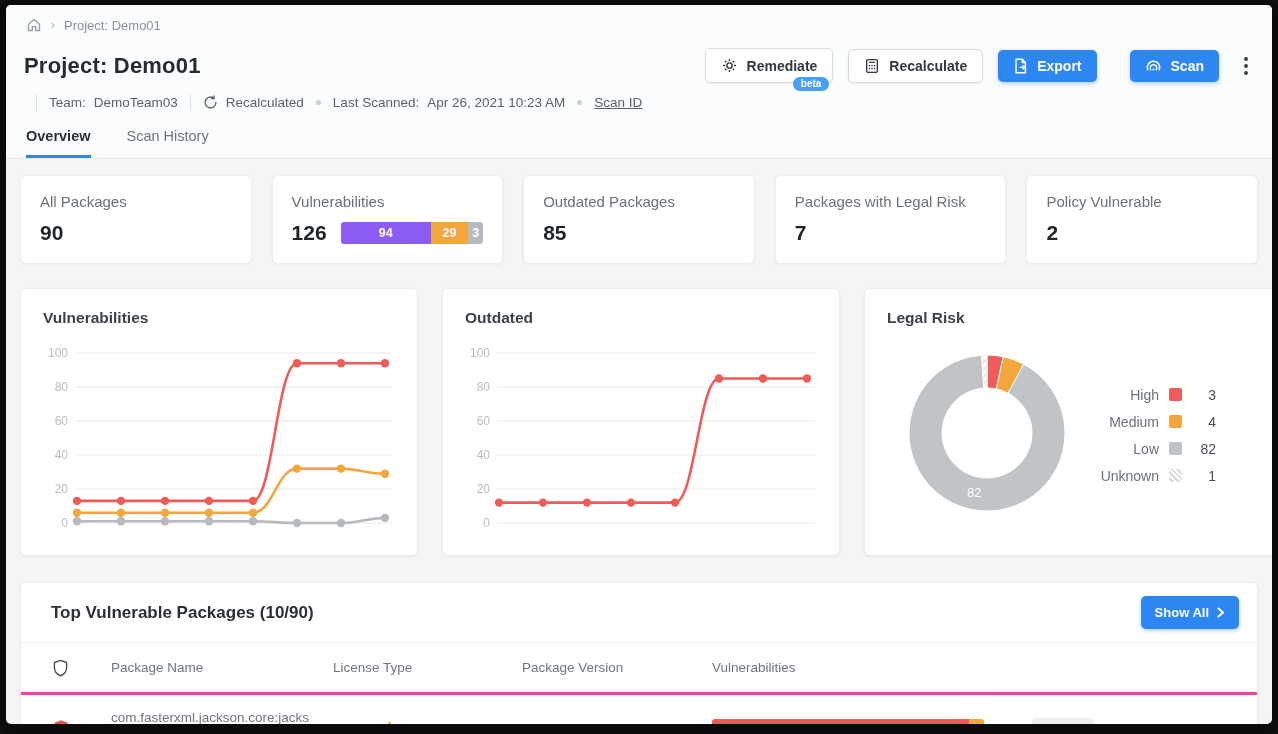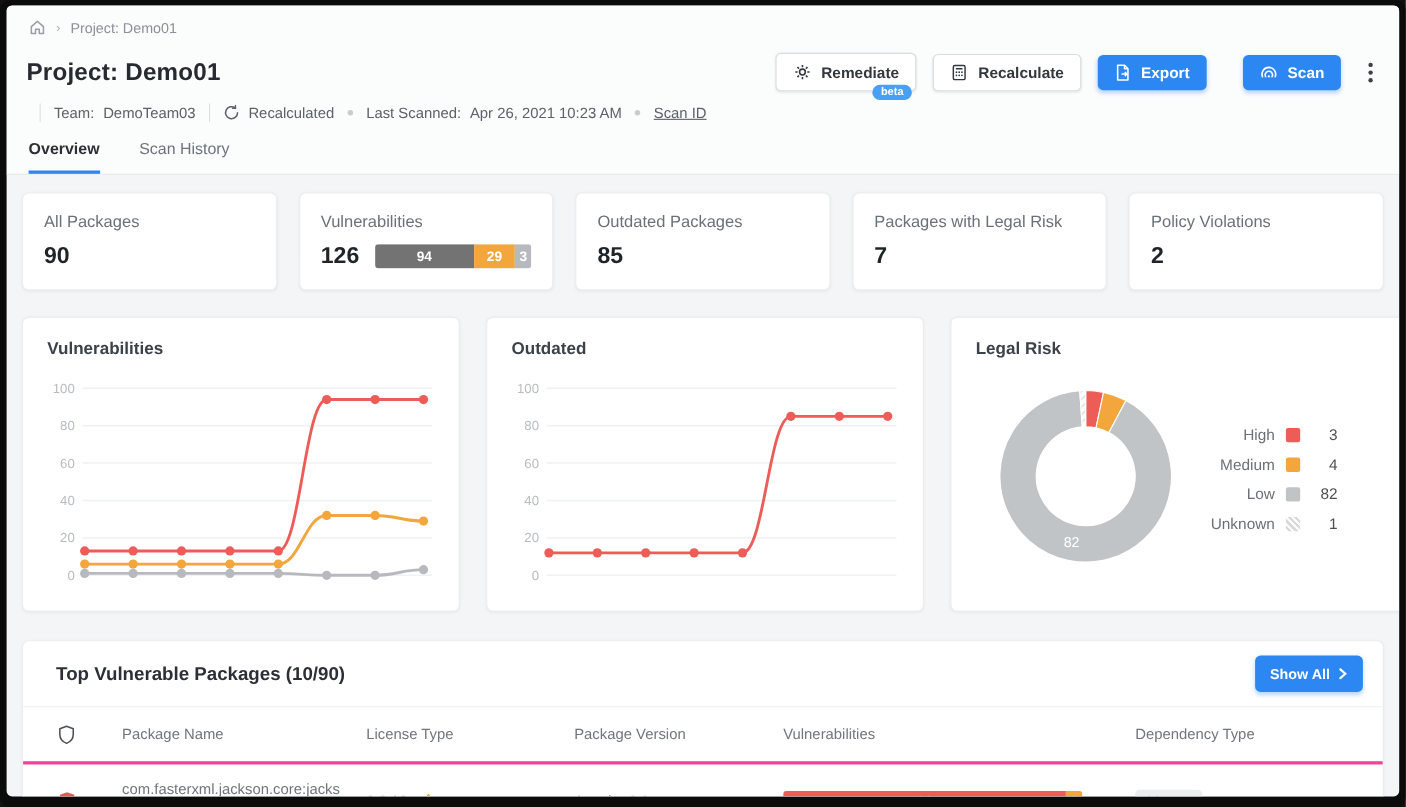--- a/index.html
+++ b/index.html
@@ -198,40 +198,40 @@
         <div class="stat-label">All Packages</div>
         <div class="stat-value-row">
               <div class="stat-value">90</div>
             </div>
       </div>
       <div class="card stat-card">
         <div class="stat-label">Vulnerabilities</div>
         <div class="stat-value-row">
           <div class="stat-value">126</div>
           <div class="segbar stat-bar">
-                <div class="seg" style="background:#737373;flex:94 0 auto;min-width:15px;">94</div>
+                <div class="seg" style="background:#8b5cf6;flex:94 0 auto;min-width:15px;">94</div>
                 <div class="seg" style="background:#f2a63c;flex:29 0 auto;min-width:15px;">29</div>
                 <div class="seg" style="background:#b6babe;flex:3 0 auto;min-width:15px;">3</div>
               </div>
         </div>
       </div>
       <div class="card stat-card">
         <div class="stat-label">Outdated Packages</div>
         <div class="stat-value-row">
               <div class="stat-value">85</div>
             </div>
       </div>
       <div class="card stat-card">
         <div class="stat-label">Packages with Legal Risk</div>
         <div class="stat-value-row">
               <div class="stat-value">7</div>
             </div>
       </div>
       <div class="card stat-card">
-        <div class="stat-label">Policy Violations</div>
+        <div class="stat-label">Policy Vulnerable</div>
         <div class="stat-value-row">
               <div class="stat-value">2</div>
             </div>
       </div>
     </div>
 
     <div class="charts-row">
       <div class="card chart-card">
         <div class="chart-title">Vulnerabilities</div>
         <div class="chart-body" id="vuln-chart"><svg width="352" height="196" viewBox="0 0 352 196">
@@ -360,21 +360,20 @@
       <div class="tgrid thead">
         <div class="shield-cell">
           <svg width="15" height="18" viewBox="0 0 16 19" fill="none" stroke="#4a5056" stroke-width="1.5" stroke-linejoin="round">
             <path d="M8 1.3 L14.5 3.6 V9 C14.5 13.6 11.8 16.4 8 17.8 C4.2 16.4 1.5 13.6 1.5 9 V3.6 Z"></path>
           </svg>
         </div>
         <div class="th">Package Name</div>
         <div class="th">License Type</div>
         <div class="th">Package Version</div>
         <div class="th">Vulnerabilities</div>
-        <div class="th">Dependency Type</div>
       </div>
 
       <div class="tgrid trow">
         <div class="shield-cell">
           <svg width="16" height="19" viewBox="0 0 16 19">
             <path d="M8 1.3 L14.5 3.6 V9 C14.5 13.6 11.8 16.4 8 17.8 C4.2 16.4 1.5 13.6 1.5 9 V3.6 Z" fill="#e45a50"></path>
             <text x="8" y="11.6" text-anchor="middle" font-size="8.5" font-weight="bold" fill="#fff">H</text>
           </svg>
         </div>
         <div class="pkg-name">com.fasterxml.jackson.core:jackson-databind</div>

